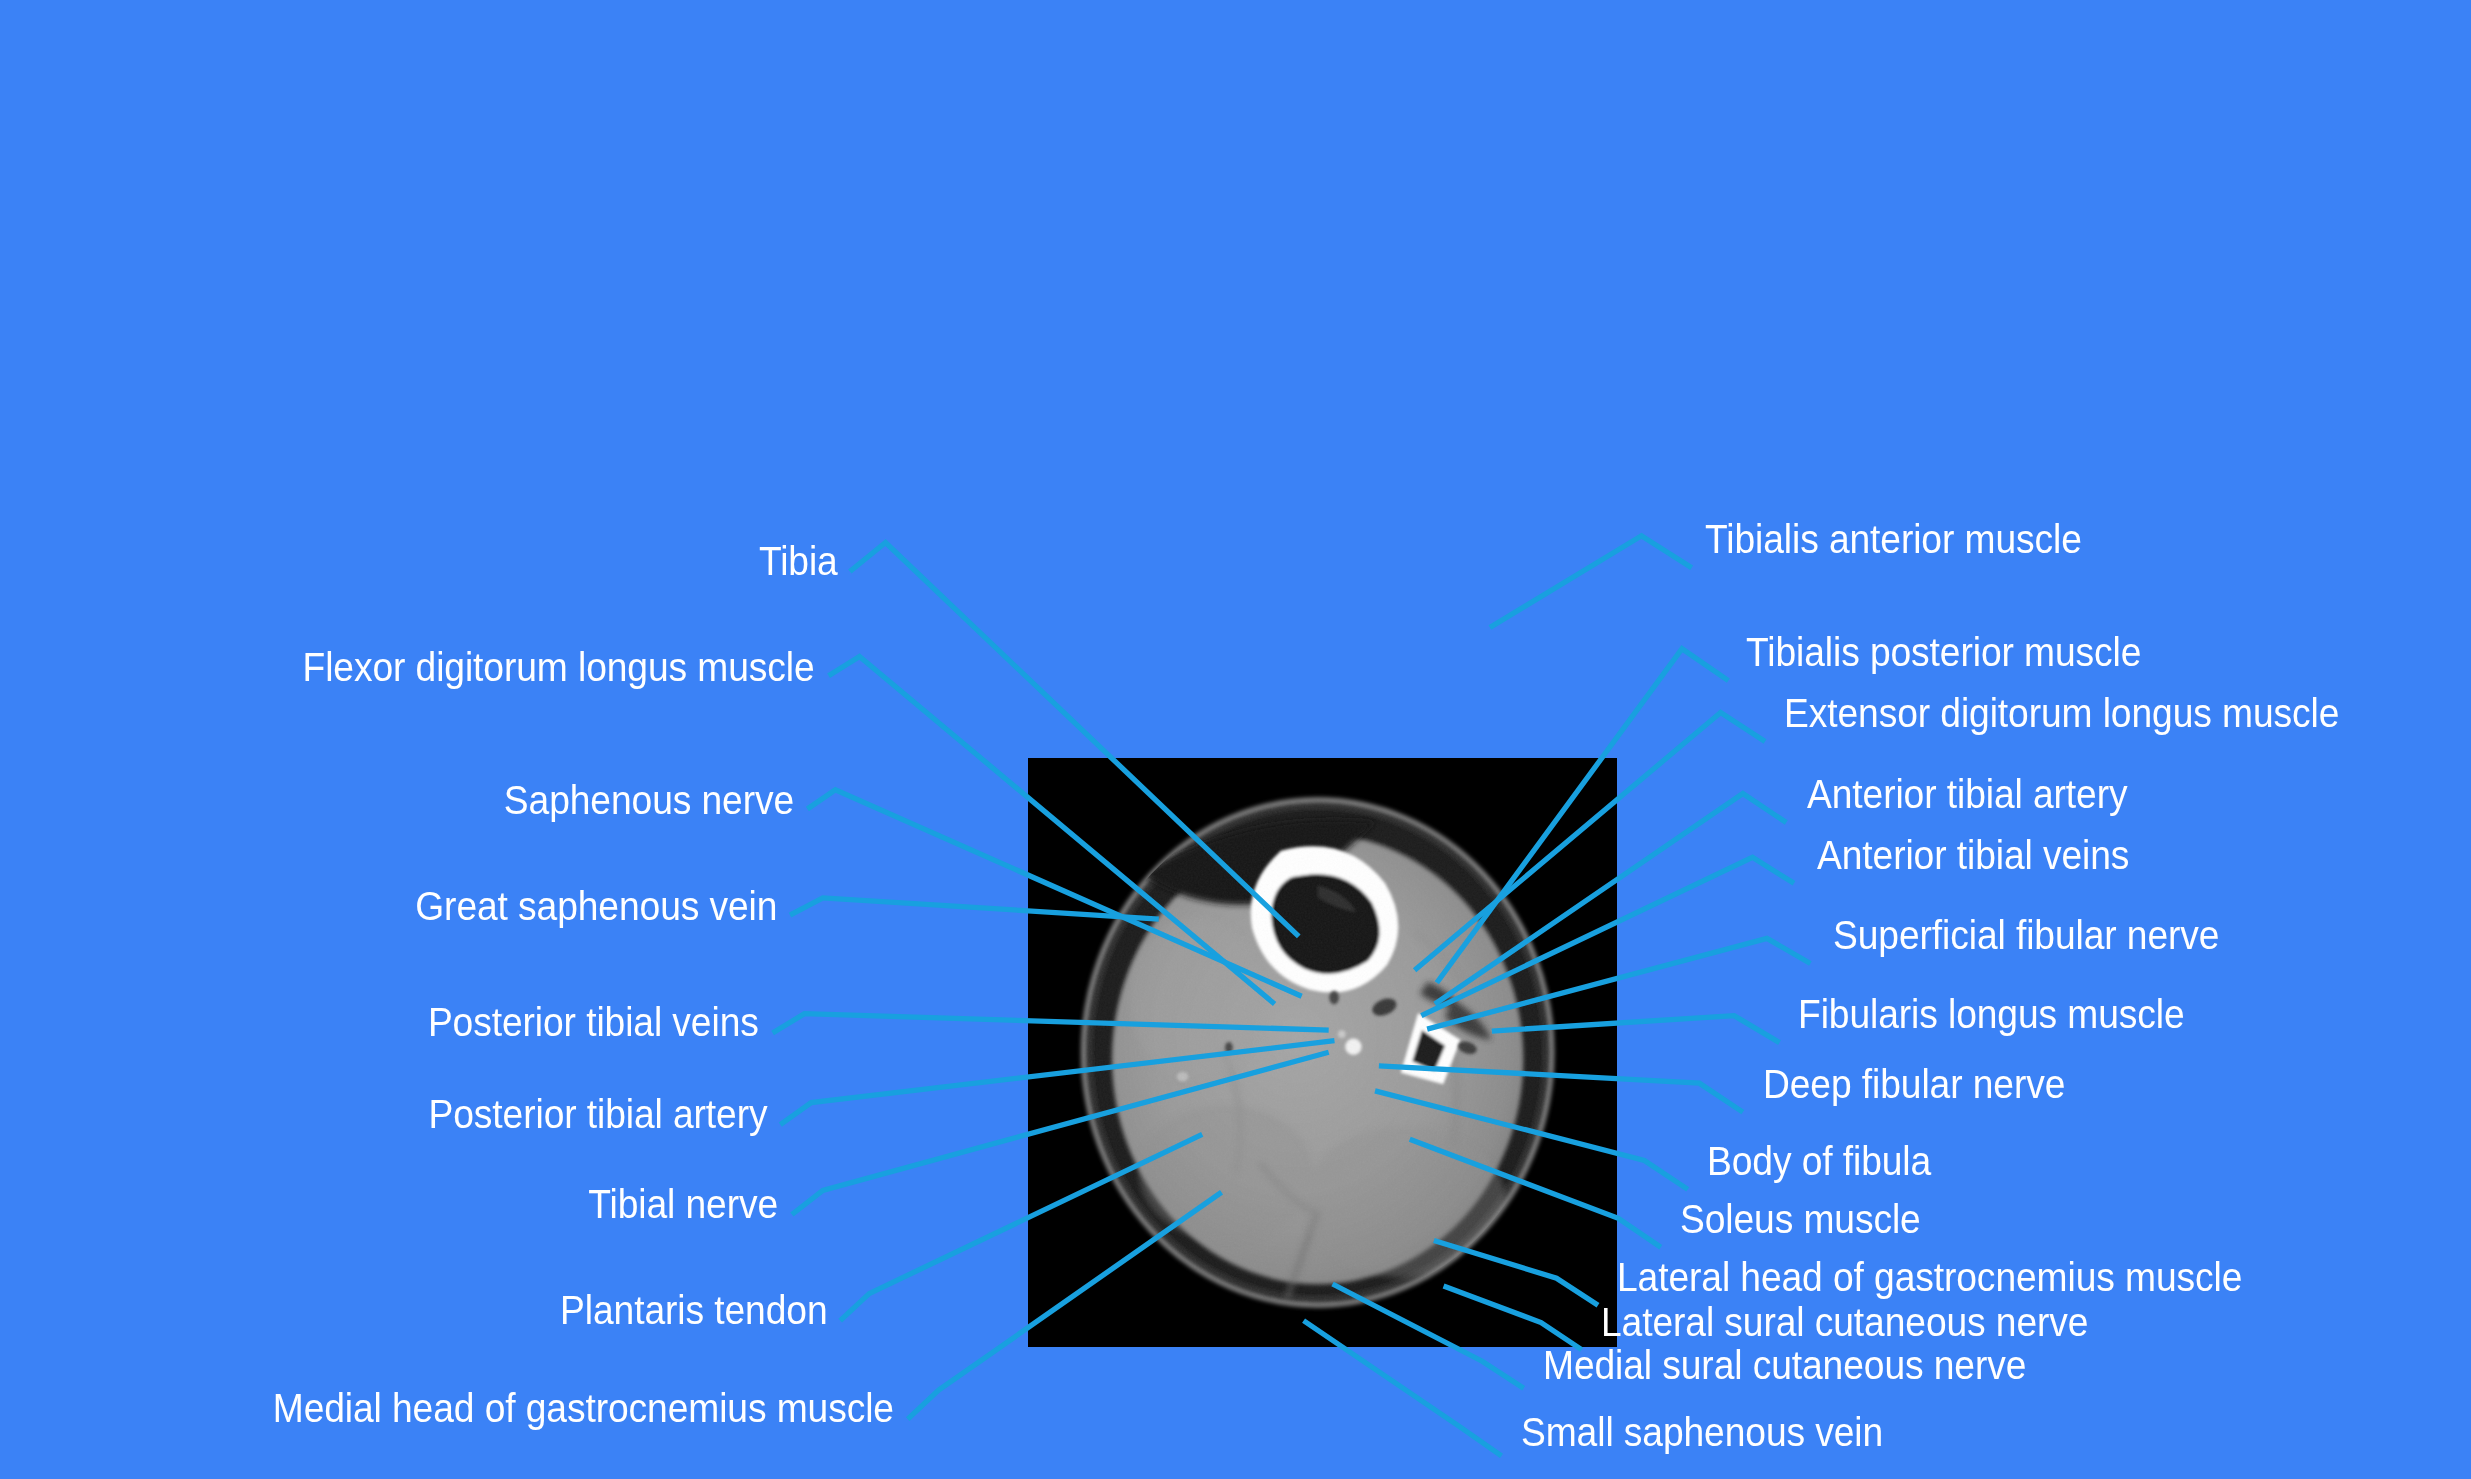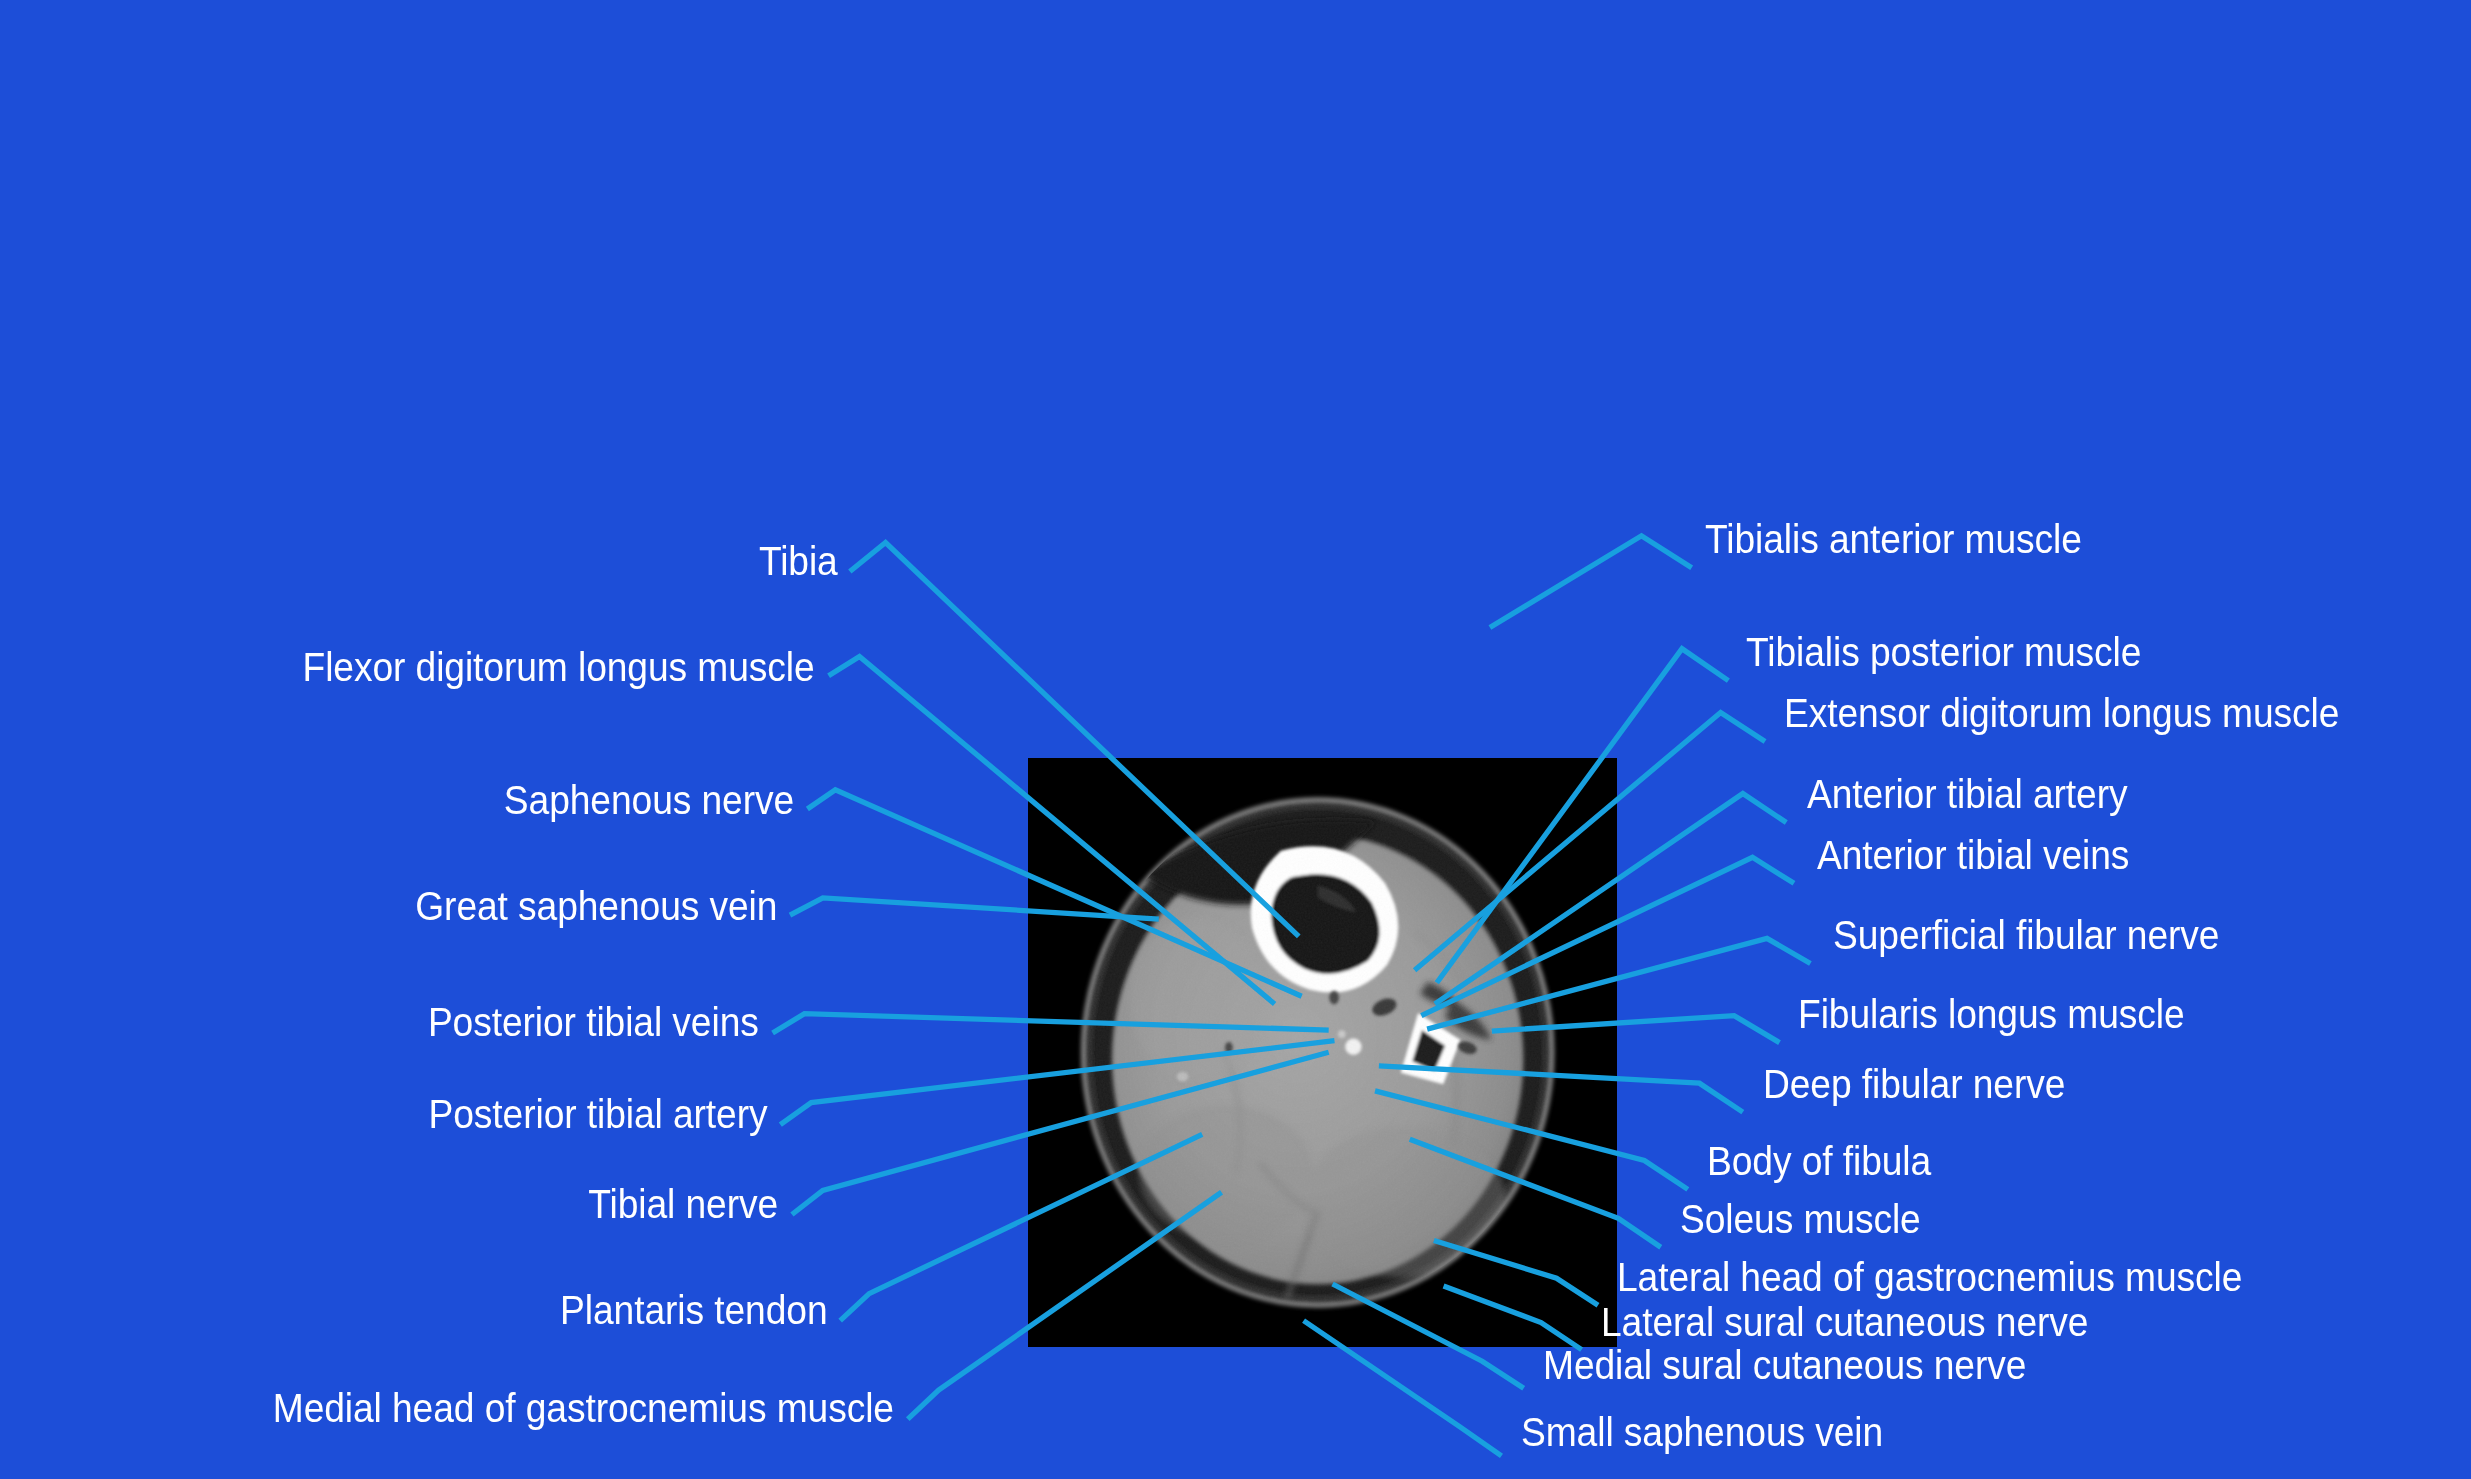--- a/index.html
+++ b/index.html
@@ -8,21 +8,21 @@
     padding: 0;
     background: #000000;
   }
   body {
     font-family: "Liberation Sans", "DejaVu Sans", sans-serif;
   }
   #stage {
     position: relative;
     width: 2472px;
     height: 1479px;
-    background: #1d4ed8;
+    background: #3b82f6;
     overflow: hidden;
   }
   
   #ct-wrap {
     position: absolute;
     left: 1028px;
     top: 758px;
     width: 589px;
     height: 589px;
   }

